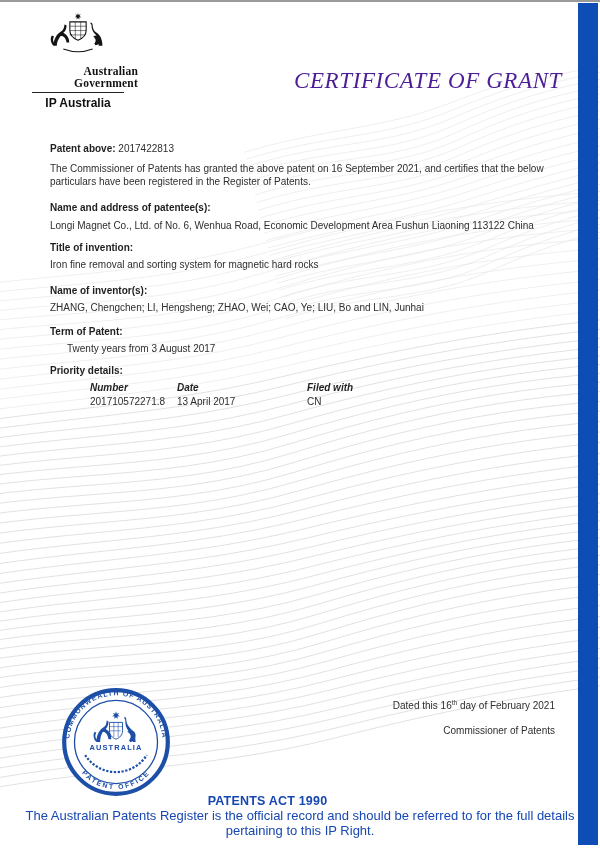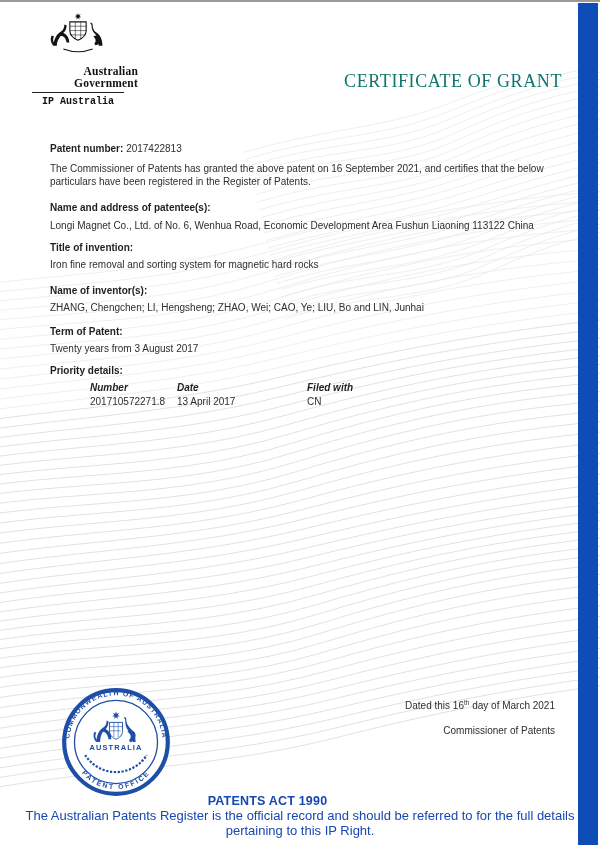--- a/index.html
+++ b/index.html
@@ -18,37 +18,37 @@
   .waves-top{left:260px;top:95px;width:420px;height:190px;transform:rotate(-14deg);opacity:.8;}
 
   .content{position:relative;z-index:2;}
 
   
   .crest-wrap{position:absolute;left:18px;top:11px;width:120px;text-align:center;}
   .crest{display:block;margin:0 auto;}
   .gov-label{font-family:"Liberation Serif",serif;font-weight:bold;font-size:11.5px;color:#111;
              margin-top:4px;letter-spacing:.2px;text-align:right;}
   .gov-rule{width:92px;height:1px;background:#222;margin:3px auto 3px auto;}
-  .agency-label{font-family:Liberation Mono, monospace;font-weight:bold;font-size:10px;color:#111;}
+  .agency-label{font-family:Liberation Sans, sans-serif;font-weight:bold;font-size:12px;color:#111;}
 
   .title-block{position:absolute;top:71px;right:38px;text-align:right;}
-  .title-1{font-family:"Liberation Serif",serif;font-size:18px;color:#0f766e;letter-spacing:.6px;line-height:20px;}
+  .title-1{font-family:"Liberation Serif",serif;font-size:23px;color:#4c1d95;letter-spacing:.6px;line-height:20px;font-style:italic;}
   .title-2{font-family:"Liberation Serif",serif;font-size:30px;color:var(--title-blue);letter-spacing:.5px;
            line-height:31px;margin-top:2px;}
 
   
   .field{position:absolute;left:50px;width:512px;font-size:10px;line-height:13px;}
   .lbl{font-weight:bold;color:var(--label);}
   .val{color:var(--ink);}
   .f-patnum{top:142px;}
   .f-para{top:162px;}
   .f-patentee-l{top:201px;} .f-patentee-v{top:219px;}
   .f-title-l{top:241px;}    .f-title-v{top:258px;}
   .f-inv-l{top:284px;}      .f-inv-v{top:301px;}
-  .f-term-l{top:325px;}     .f-term-v{top:342px;}
+  .f-term-l{top:325px;}     .f-term-v{top:342px;margin-left:17px;}
   .f-prio-l{top:364px;}
   .prio-row{top:381px;height:30px;}
   .prio-col{position:absolute;top:0;}
   .prio-col.c0{left:0;margin-left:40px;} .prio-col.c1{left:127px;} .prio-col.c2{left:257px;}
   .prio-head{font-weight:bold;font-style:italic;color:var(--label);display:block;}
   .prio-val{display:block;margin-top:1px;}
 
   
   .dated-line{position:absolute;top:699px;right:45px;font-size:10px;color:var(--ink);}
   .dated-line sup{font-size:6.5px;}
@@ -168,21 +168,21 @@
       <div class="gov-label">Australian Government</div>
       <div class="gov-rule"></div>
       <div class="agency-label">IP Australia</div>
     </div>
 
     <div class="title-block">
       <div class="title-1">CERTIFICATE OF GRANT</div>
     </div>
 
     <div class="field f-patnum">
-      <span class="lbl">Patent number:</span>
+      <span class="lbl">Patent above:</span>
       <span class="val">2017422813</span>
     </div>
 
     <div class="field f-para val">The Commissioner of Patents has granted the above patent on 16 September 2021, and certifies that the below particulars have been registered in the Register of Patents.</div>
 
     <div class="field f-patentee-l lbl">Name and address of patentee(s):</div>
     <div class="field f-patentee-v val">Longi Magnet Co., Ltd. of No. 6, Wenhua Road, Economic Development Area Fushun Liaoning 113122 China</div>
 
     <div class="field f-title-l lbl">Title of invention:</div>
     <div class="field f-title-v val">Iron fine removal and sorting system for magnetic hard rocks</div>
@@ -204,21 +204,21 @@
         <span class="prio-head">Date</span>
         <span class="prio-val">13 April 2017</span>
       </div>
       <div class="prio-col c2">
         <span class="prio-head">Filed with</span>
         <span class="prio-val">CN</span>
       </div>
     </div>
 
     <div class="dated-line">
-      <span>Dated this 16</span><sup>th</sup><span> day of March 2021</span>
+      <span>Dated this 16</span><sup>th</sup><span> day of February 2021</span>
     </div>
     <div class="commissioner-line">Commissioner of Patents</div>
 
     <svg class="seal" width="112" height="112" viewBox="0 0 120 120">
       <circle cx="60" cy="60" r="55.5" fill="#ffffff" stroke="#1d4fa8" stroke-width="4.5"></circle>
       <circle cx="60" cy="60" r="44.5" fill="#ffffff" stroke="#1d4fa8" stroke-width="1.4"></circle>
       <defs>
         <path id="seal-arc-top" d="M16.7,85 A50,50 0 1 1 103.3,85" fill="none"></path>
         <path id="seal-arc-bottom" d="M12.5,63 A47.5,47.5 0 0 0 107.5,63" fill="none"></path>
       </defs>

